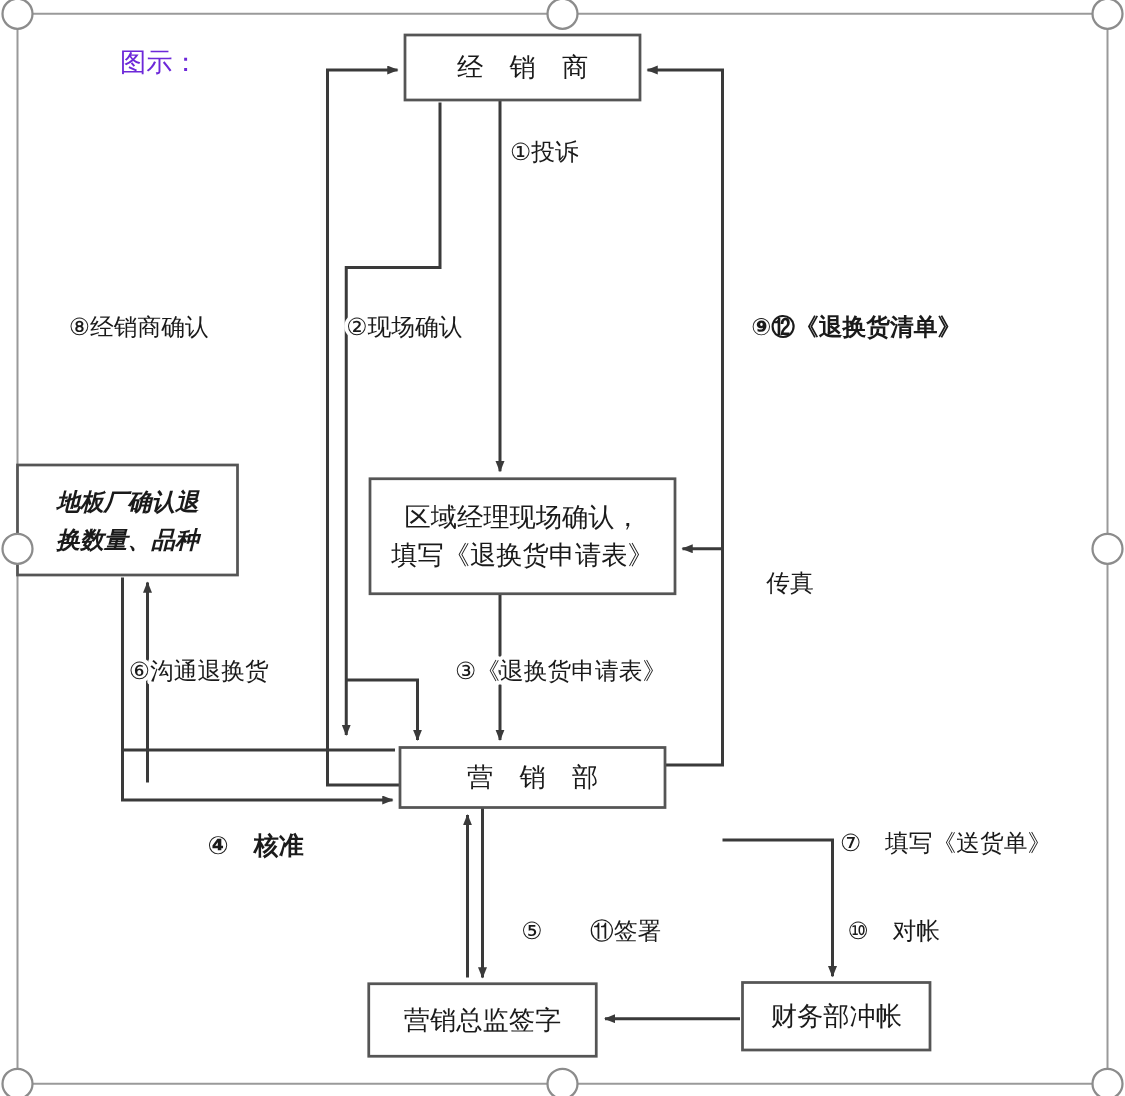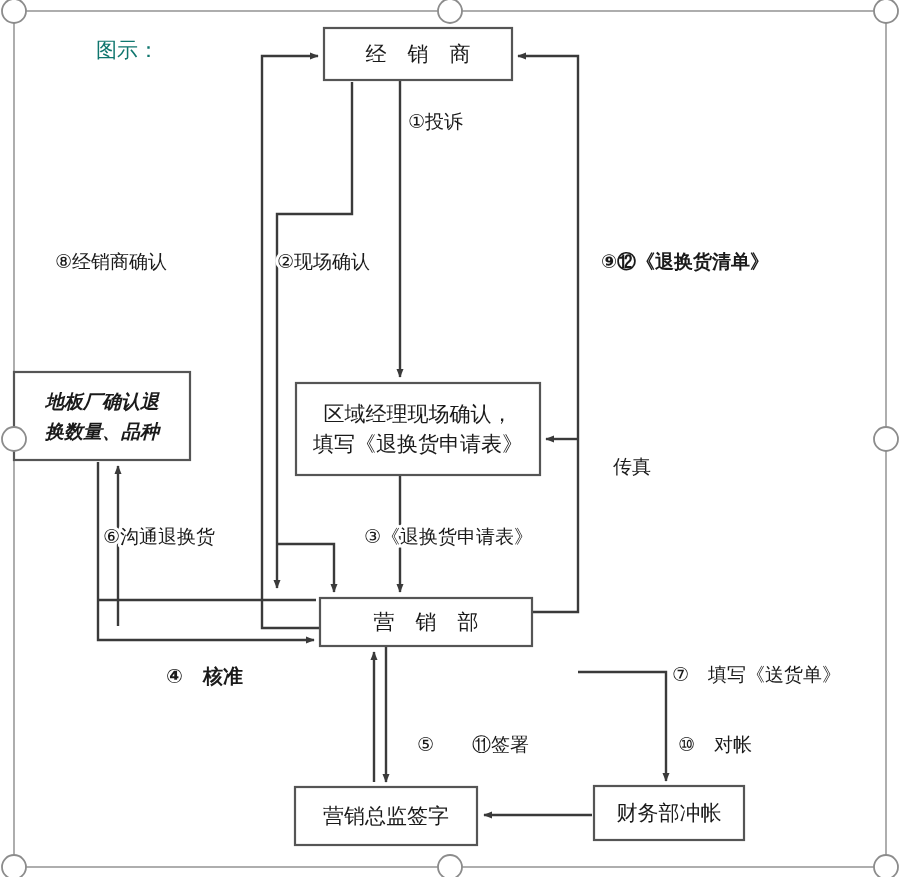--- a/index.html
+++ b/index.html
@@ -99,15 +99,15 @@
         <circle cx="886" cy="11" r="12" fill="#ffffff" stroke="#8c8c8c" stroke-width="1.8"></circle>
         <circle cx="14" cy="439" r="12" fill="#ffffff" stroke="#8c8c8c" stroke-width="1.8"></circle>
         <circle cx="886" cy="439" r="12" fill="#ffffff" stroke="#8c8c8c" stroke-width="1.8"></circle>
         <circle cx="14" cy="867" r="12" fill="#ffffff" stroke="#8c8c8c" stroke-width="1.8"></circle>
         <circle cx="450" cy="867" r="12" fill="#ffffff" stroke="#8c8c8c" stroke-width="1.8"></circle>
         <circle cx="886" cy="867" r="12" fill="#ffffff" stroke="#8c8c8c" stroke-width="1.8"></circle>
       </g>
   </svg>
 
   <div id="legend-holder" style="position:absolute;left:96px;top:36px;">
-    <span style="font-size:21px;color:#0f766e;font-family:'DejaVu Sans','Liberation Sans',sans-serif;">图示：</span>
+    <span style="font-size:21px;color:#6d28d9;font-family:'DejaVu Sans','Liberation Sans',sans-serif;">图示：</span>
   </div>
 </div>
 
 </body></html>

